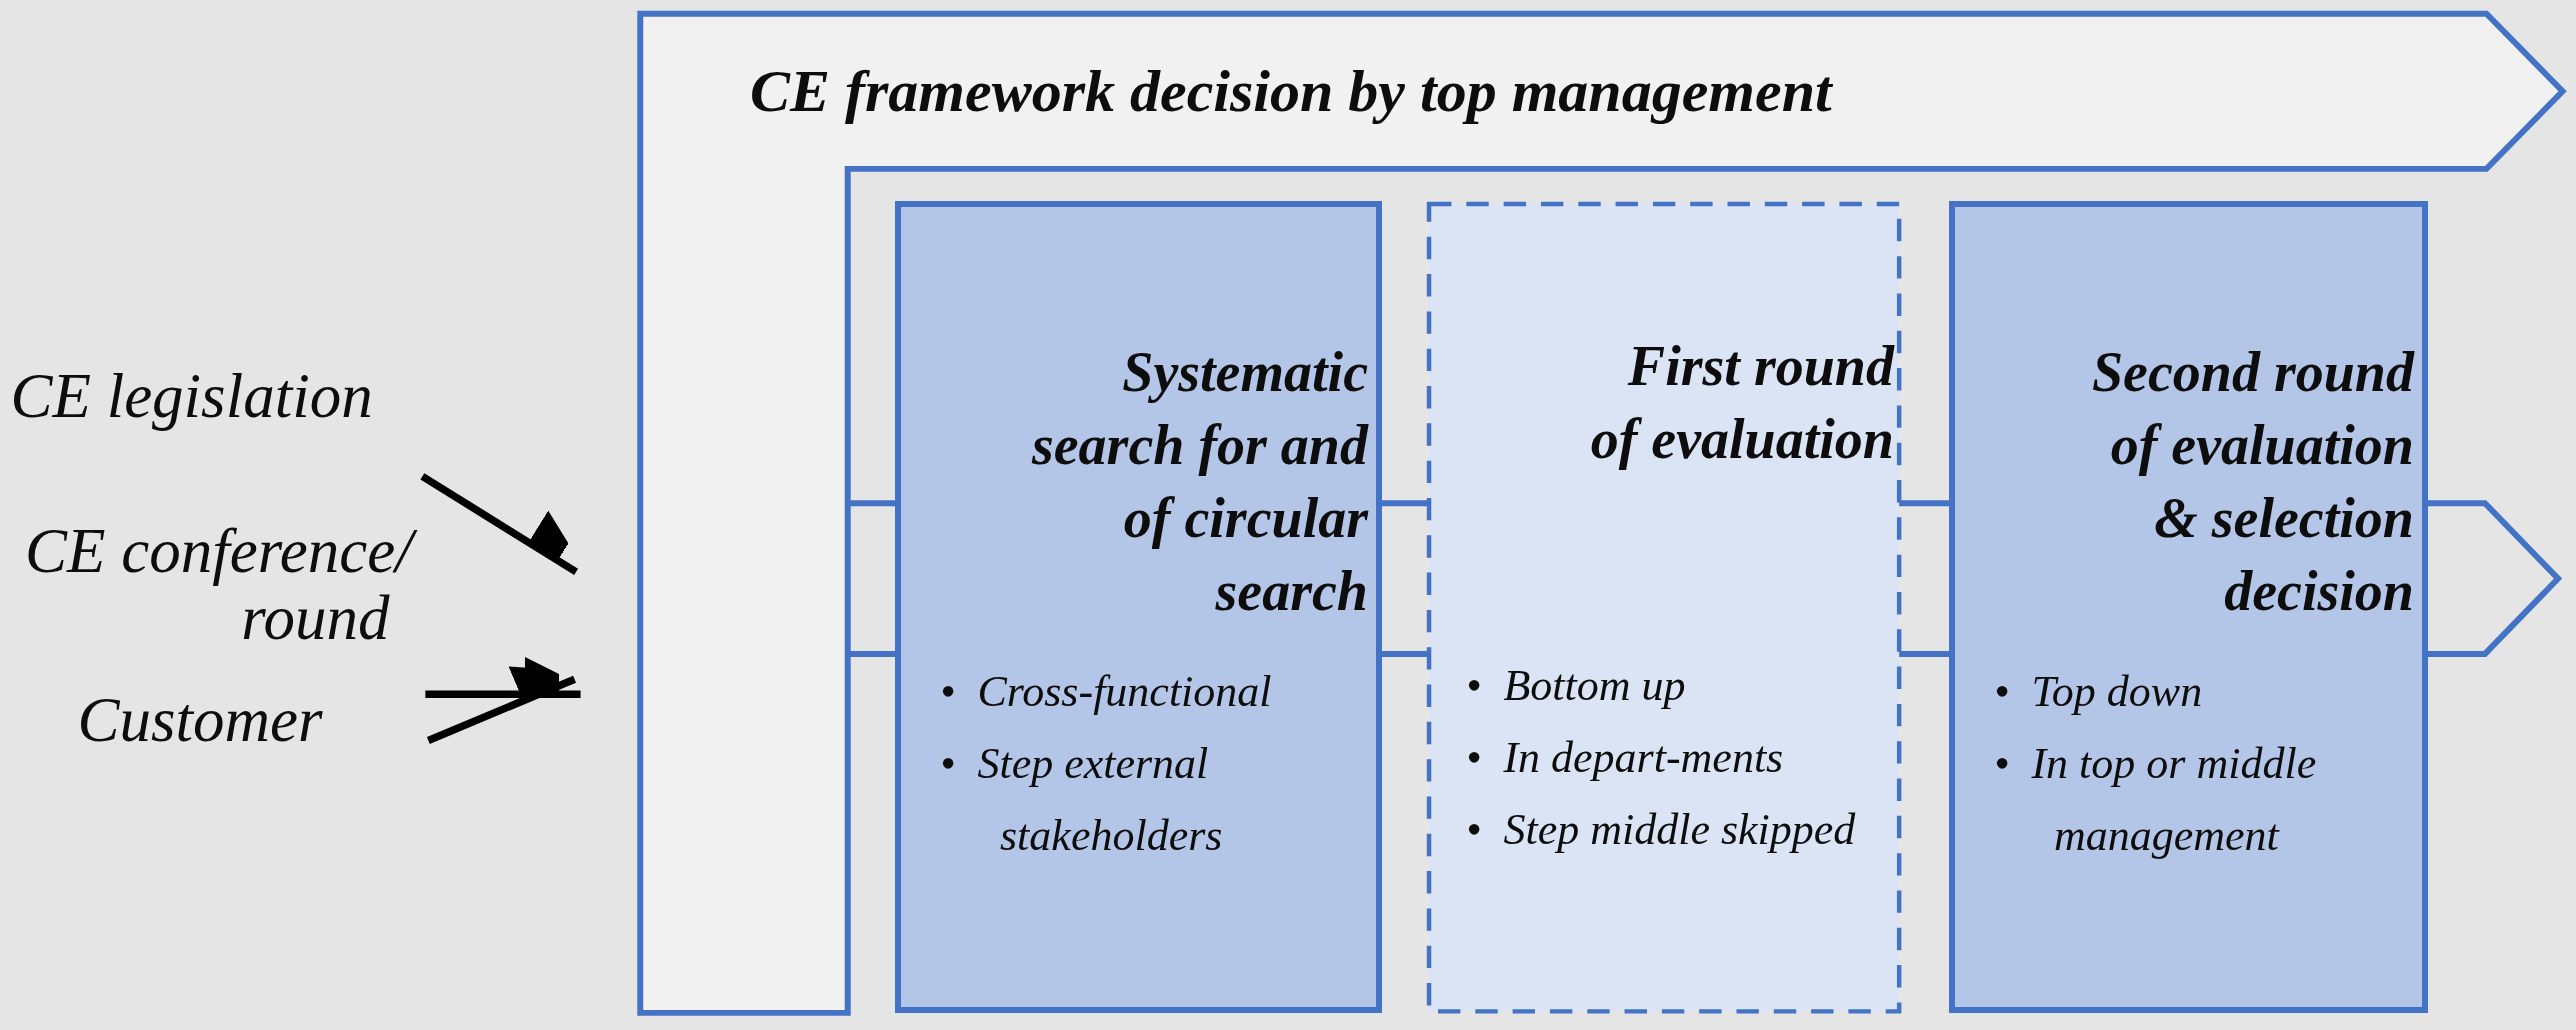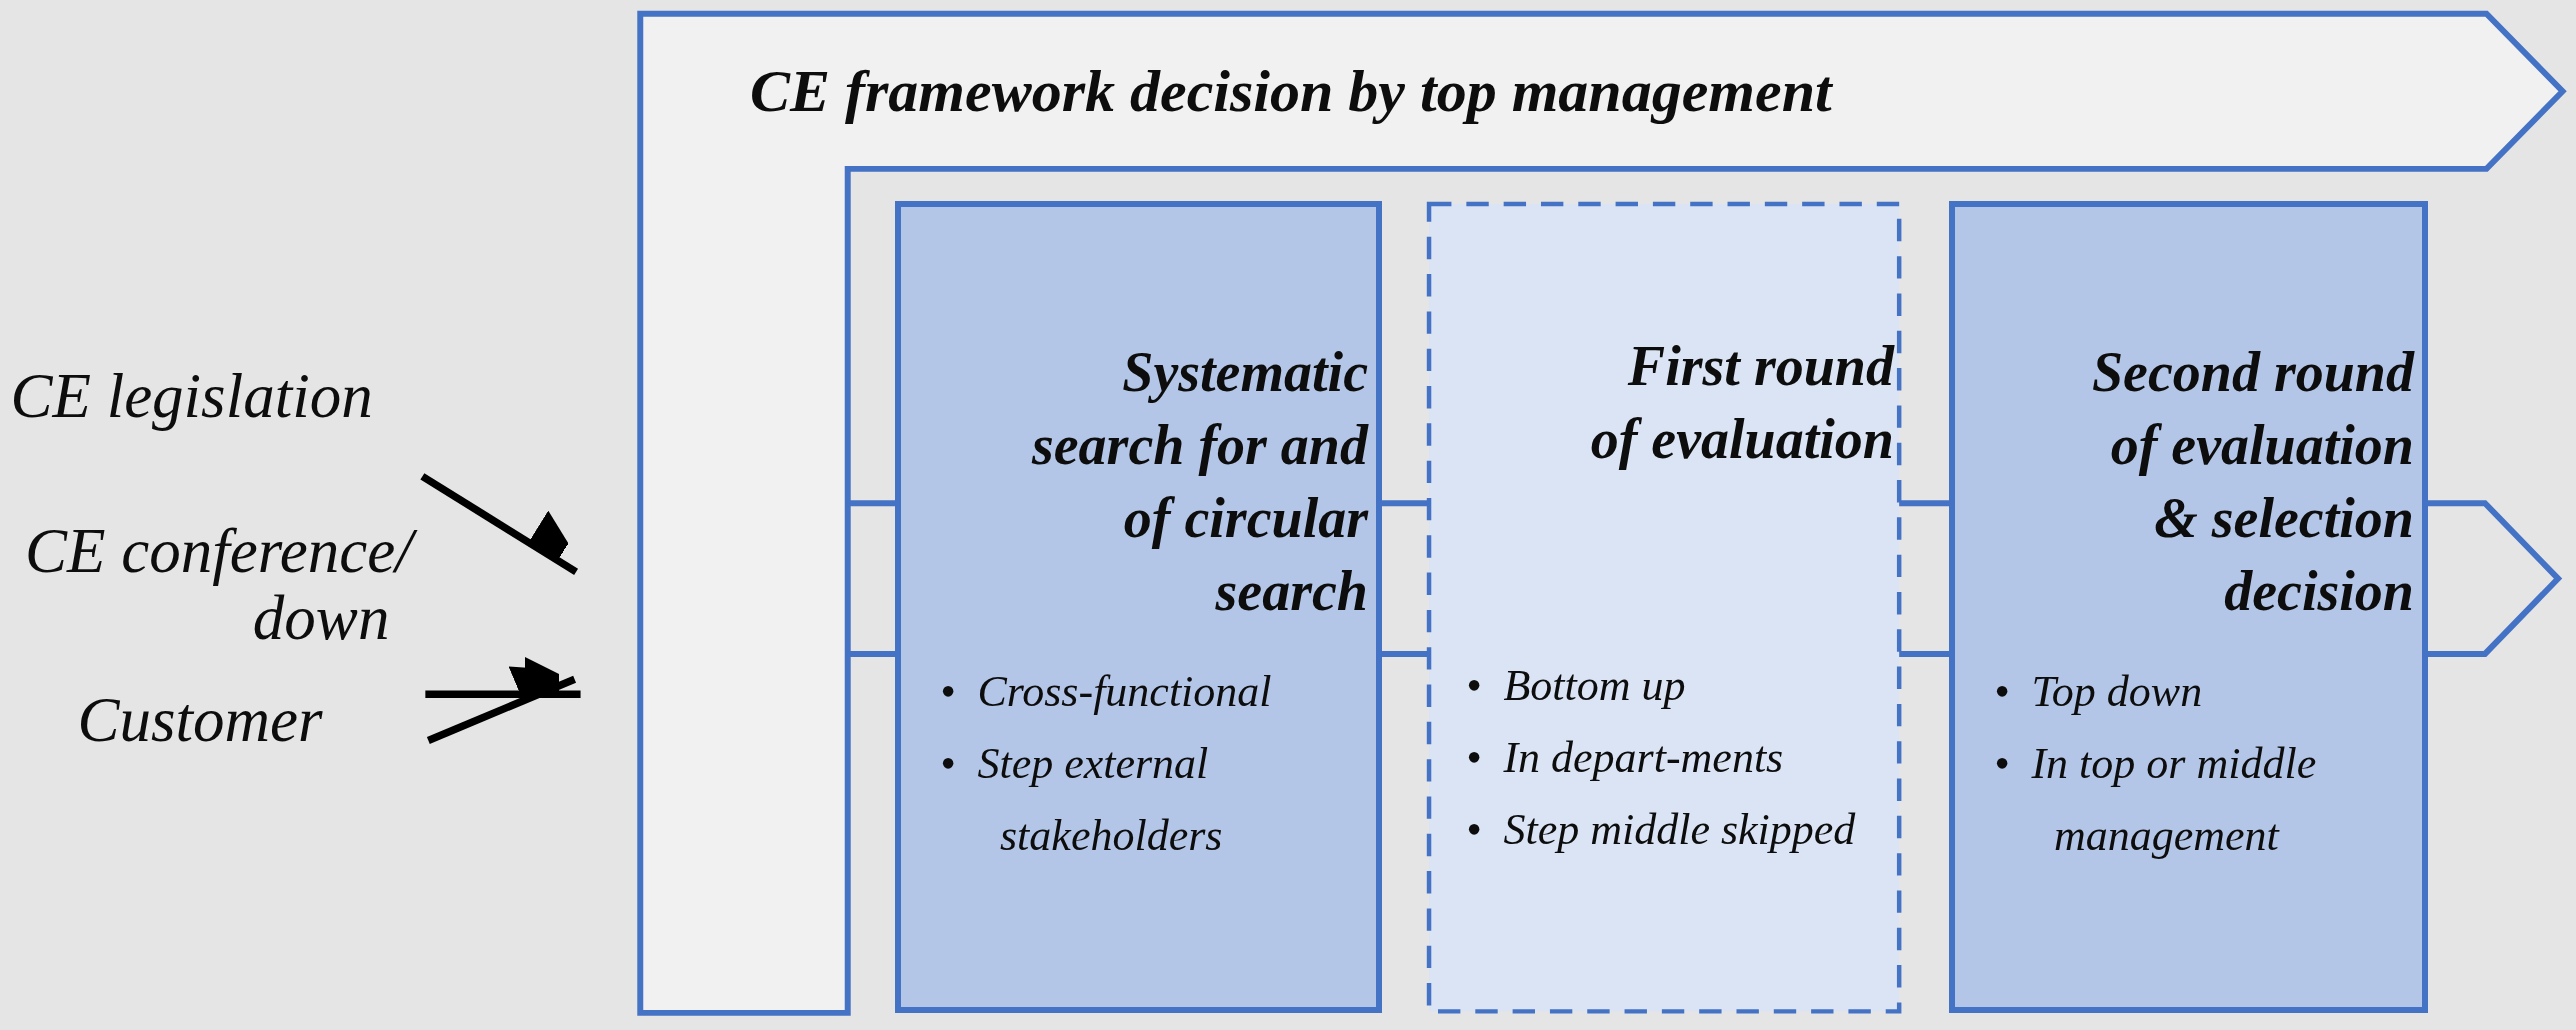--- a/index.html
+++ b/index.html
@@ -57,21 +57,21 @@
 
     <line x1="566" y1="638" x2="772" y2="766" stroke="#000" stroke-width="10" marker-end="url(#ah)"></line>
     <line x1="570" y1="930" x2="778" y2="930" stroke="#000" stroke-width="10" marker-end="url(#ah)"></line>
     <line x1="574" y1="992" x2="770" y2="910" stroke="#000" stroke-width="10" marker-end="url(#ah)"></line>
   </svg>
 
   <div class="banner-title">CE framework decision by top management</div>
 
   <div class="src-label src-legislation">CE legislation</div>
   <div class="src-label src-conference">CE conference/</div>
-  <div class="src-label src-book">down</div>
+  <div class="src-label src-book">round</div>
   <div class="src-label src-customer">Customer</div>
 
   <div class="step-box step-solid box1">
     <div class="step-title">
       <div>Systematic</div>
       <div>search for and</div>
       <div>of circular</div>
       <div>search</div>
     </div>
     <ul class="step-bullets">

